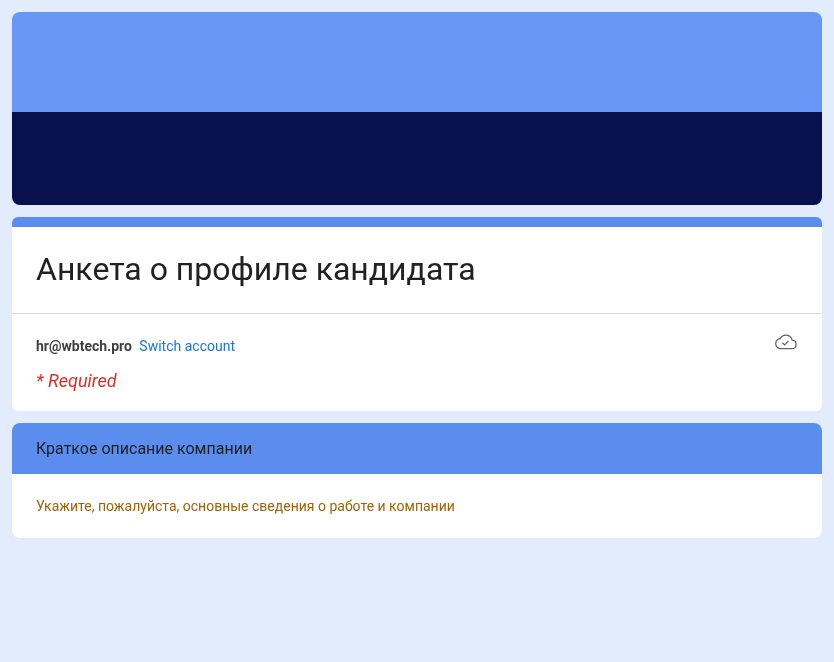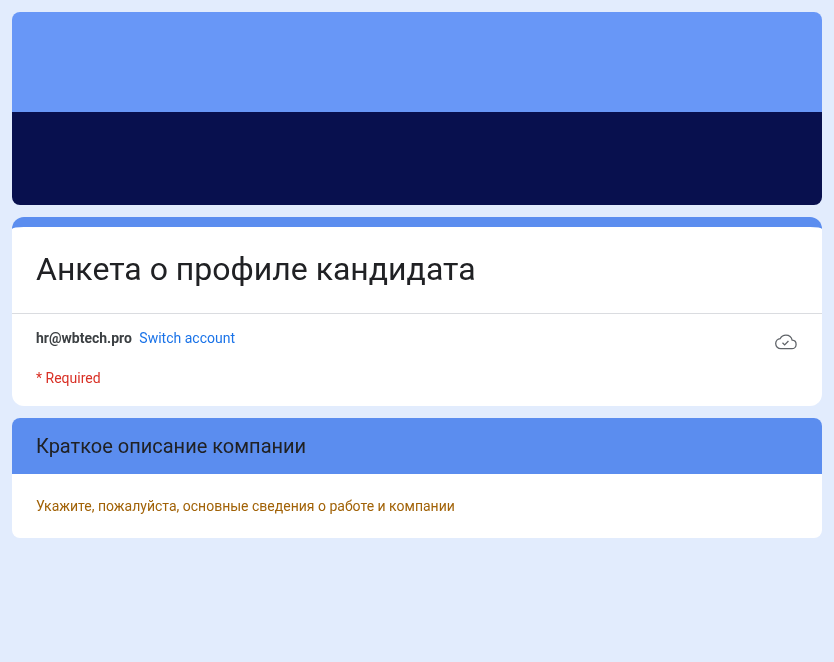--- a/index.html
+++ b/index.html
@@ -24,21 +24,21 @@
     .banner-top {
       height: 100px;
       background-color: #6897f7;
     }
     .banner-bottom {
       height: 93px;
       background-color: #08104e;
     }
     .header-card {
       background: white;
-      border-radius: 12px;
+      border-radius: 6px;
       border-top: 10px solid #5b8def;
       margin-bottom: 12px;
       overflow: hidden;
     }
     .title-section {
       padding: 22px 24px 24px 24px;
     }
     .form-title {
       font-size: 32px;
       font-weight: 400;
@@ -47,21 +47,21 @@
     }
     .divider {
       height: 1px;
       background-color: #dadce0;
     }
     .account-section {
       padding: 16px 24px 20px 24px;
     }
     .account-row {
       display: flex;
-      align-items: flex-start;
+      align-items: flex-end;
       justify-content: space-between;
       margin-bottom: 16px;
     }
     .account-text {
       font-size: 14px;
       color: #202124;
     }
     .account-email {
       font-weight: 700;
       color: #3c4043;
@@ -80,34 +80,35 @@
       align-items: center;
       justify-content: center;
     }
     .description {
       font-size: 14px;
       color: #5f6368;
       line-height: 20px;
       margin-bottom: 16px;
     }
     .required {
-      font-size: 14px;
+      font-size: 18px;
       color: #d93025;
+      font-style: italic;
     }
     .section-card {
       background: white;
       border-radius: 8px;
       overflow: hidden;
     }
     .section-header {
       background-color: #5b8def;
       padding: 16px 24px;
     }
     .section-title {
-      font-size: 20px;
+      font-size: 16px;
       color: #202124;
       font-weight: 400;
     }
     .section-body {
       padding: 24px 24px;
     }
     .section-text {
       font-size: 14px;
       color: #a16207;
     }

